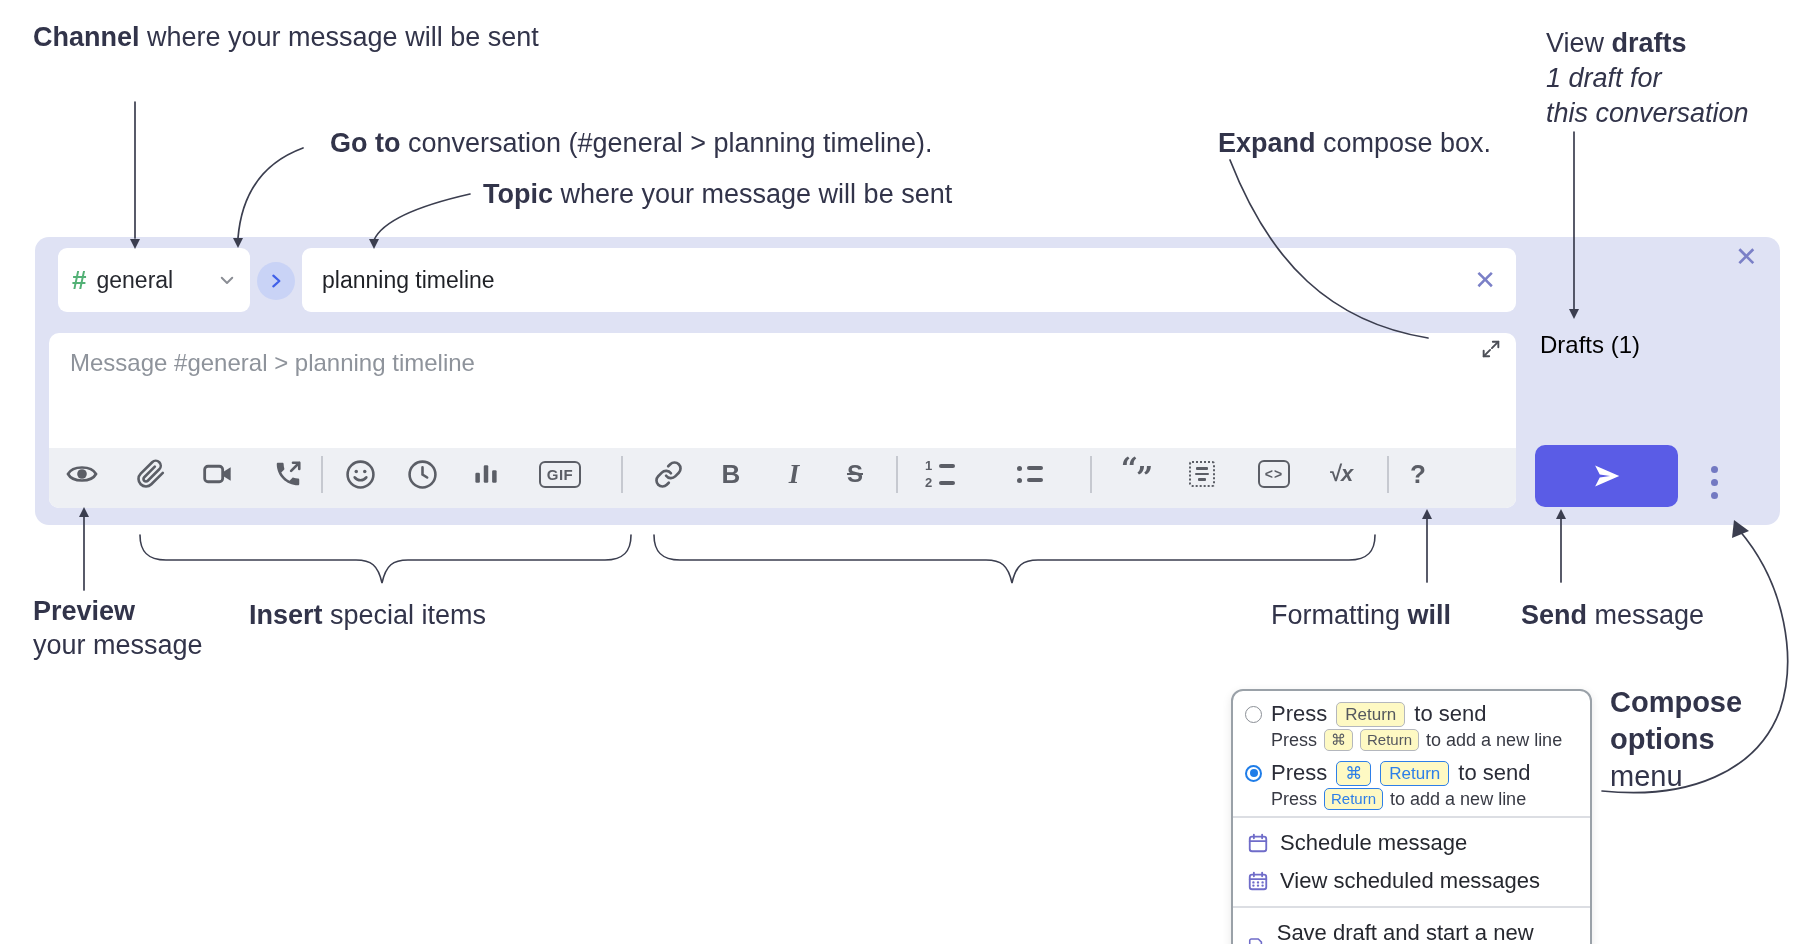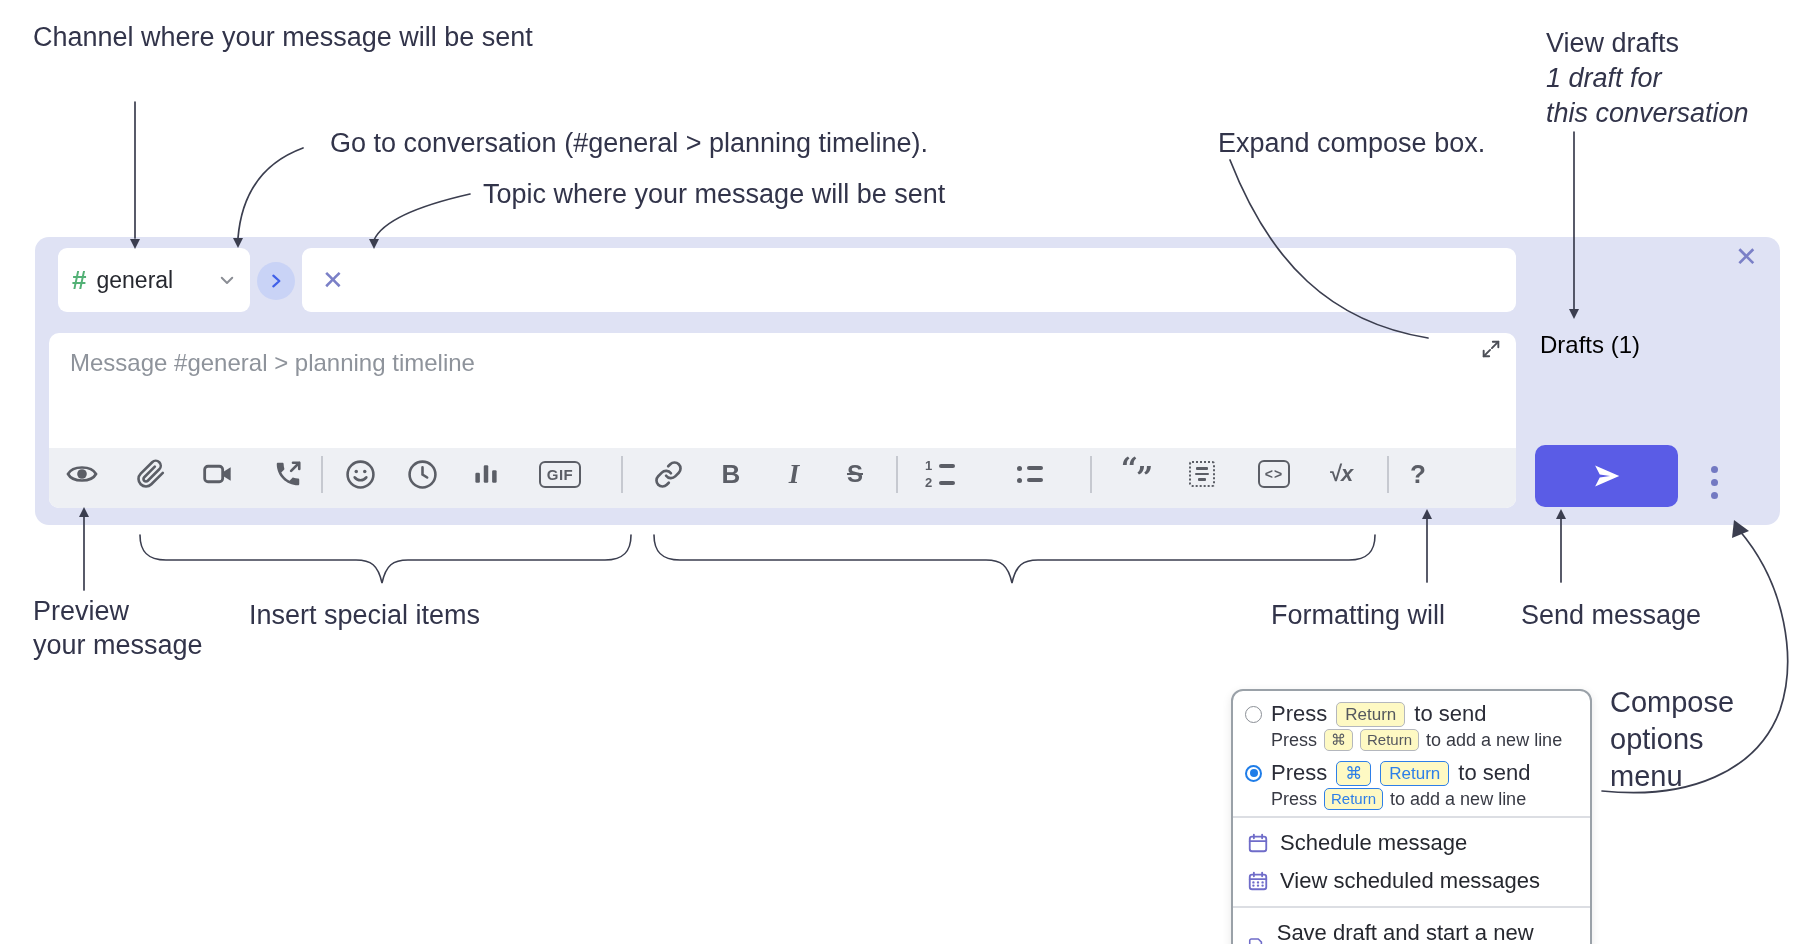--- a/index.html
+++ b/index.html
@@ -1,21 +1,21 @@
 <!DOCTYPE html>
 <html><head>
 <meta charset="utf-8">
 <style>
   html,body{margin:0;padding:0;background:#fff;}
   .stage{position:relative;width:1814px;height:944px;background:#fff;
          font-family:"Liberation Sans",sans-serif;color:#32344a;overflow:hidden;}
 
   
   .ann{position:absolute;font-size:27px;line-height:34px;white-space:nowrap;color:#32344a;}
-  .ann b{font-weight:400;}
+  .ann b{font-weight:700;}
   .it{font-style:italic;}
   .big{font-size:29px;line-height:37px;}
 
   
   .panel{position:absolute;left:35px;top:237px;width:1745px;height:288px;
          background:#dfe2f4;border-radius:14px;}
   .chan-btn{position:absolute;left:23px;top:11px;width:192px;height:64px;background:#fff;
             border-radius:9px;display:flex;align-items:center;gap:10px;padding:0 14px;
             box-sizing:border-box;cursor:pointer;}
   .hash{color:#53b176;font-weight:700;font-size:26px;}
@@ -118,20 +118,21 @@
         </svg>
     </div>
 
     <div class="goto-circle">
       <svg width="16" height="16" viewBox="0 0 24 24" fill="none" stroke="#4161e8" stroke-width="3.4" stroke-linecap="round" stroke-linejoin="round">
           <polyline points="8 4 17 12 8 20"></polyline>
         </svg>
     </div>
 
     <div class="topic-input">
+      <span class="topic-text">planning timeline</span>
       <span class="xglyph">✕</span>
     </div>
 
     <span class="panel-close">✕</span>
     <span class="drafts-link">Drafts (1)</span>
 
     <div class="msg-box">
       <div class="msg-ph">Message #general &gt; planning timeline</div>
       <span class="expand-btn">
         <svg width="22" height="22" viewBox="0 0 24 24" fill="none" stroke="currentColor" stroke-width="2.1" stroke-linecap="round" stroke-linejoin="round">

